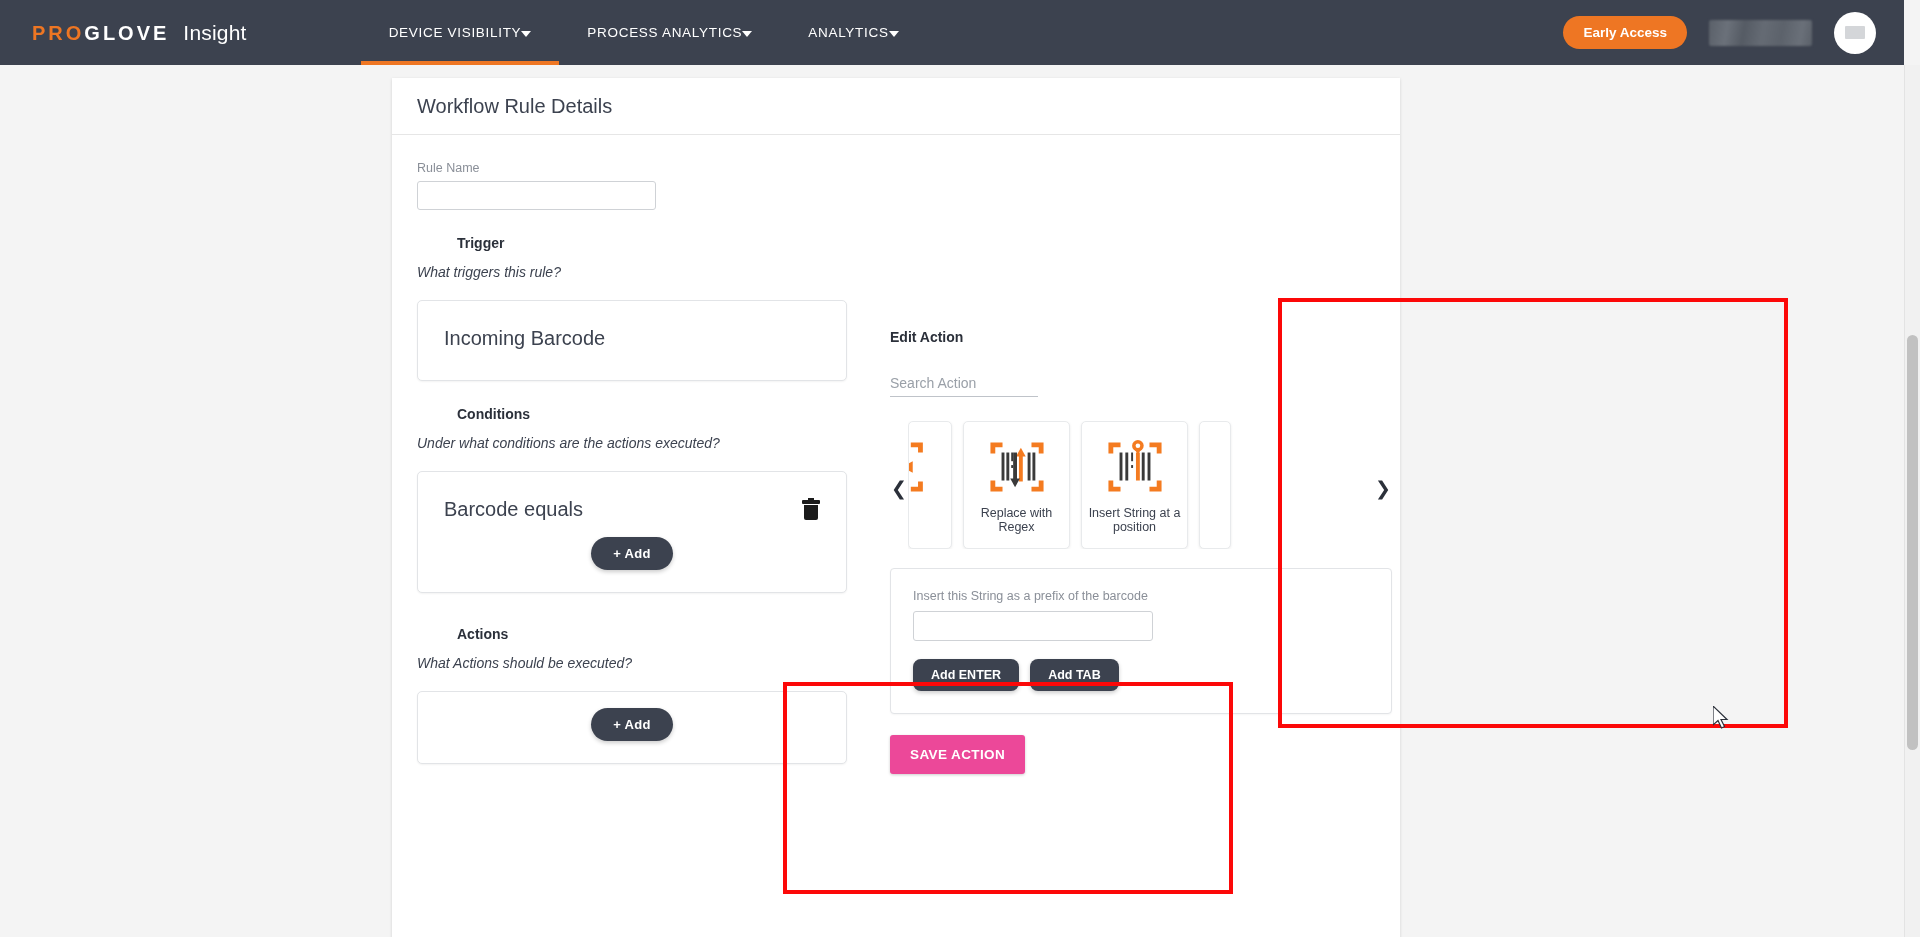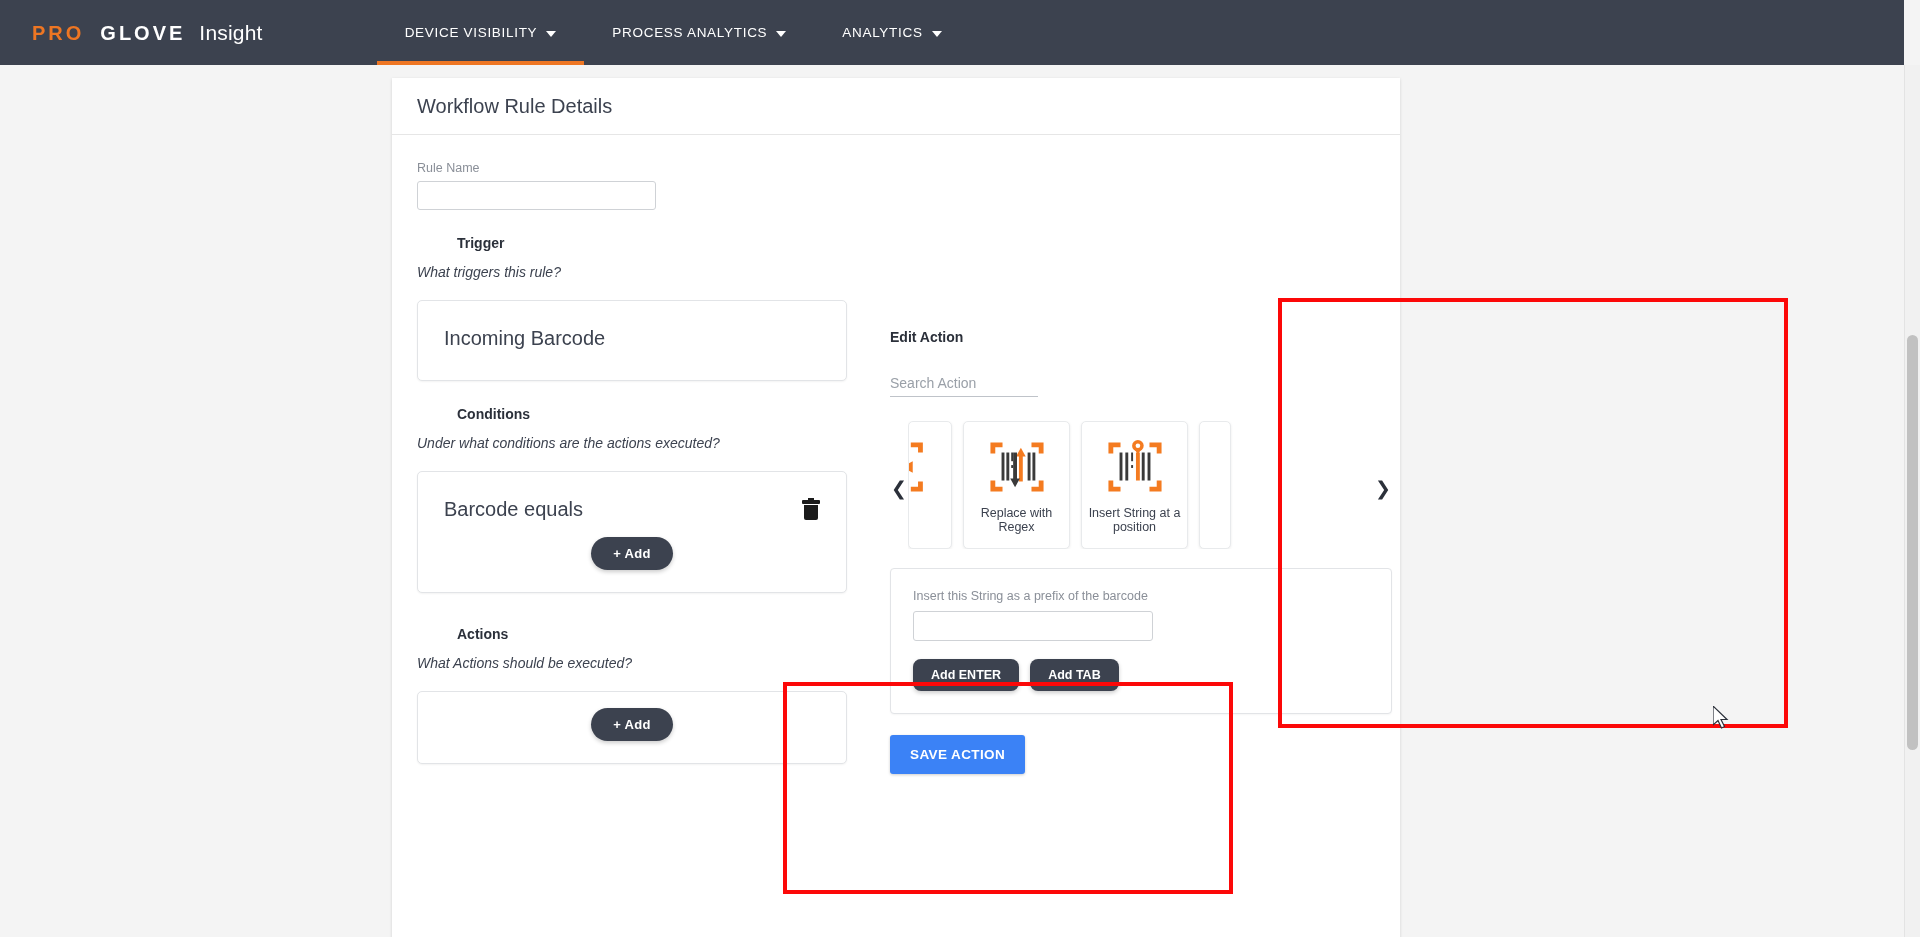--- a/index.html
+++ b/index.html
@@ -15,28 +15,28 @@
     position: absolute; top: 0; left: 0;
     width: 1904px; height: 65px;
     background: #3c424f;
     display: flex; align-items: center;
   }
   .brand {
     display: flex; align-items: baseline;
     margin-left: 32px;
   }
   .brand-pro { color: #ee7623; font-weight: bold; font-size: 20px; letter-spacing: 3px; }
-  .brand-glove { color: #ffffff; font-weight: bold; font-size: 20px; letter-spacing: 3px; margin-left: 16px; }
+  .brand-glove { color: #ffffff; font-weight: bold; font-size: 20px; letter-spacing: 3px; }
   .brand-insight { color: #ffffff; font-size: 21px; margin-left: 14px; letter-spacing: .2px; }
 
   .nav { display: flex; align-items: center; margin-left: 114px; height: 65px; }
   .nav-item {
     position: relative;
     height: 65px;
-    display: flex; align-items: center; gap: 9px;
+    display: flex; align-items: center; 
     padding: 0 28px;
     color: #ffffff;
     font-size: 13.5px;
     letter-spacing: .7px;
     cursor: pointer;
   }
   .nav-item.active::after {
     content: "";
     position: absolute; left: 0; right: 0; bottom: 0;
     height: 4px; background: #ee7623;
@@ -232,21 +232,21 @@
   }
   .kbd-row { margin-top: 18px; display: flex; gap: 11px; }
   .kbd-btn {
     background: #3c424f; color: #fff;
     border: none; border-radius: 8px;
     padding: 9px 18px; font-size: 12.5px; font-weight: bold;
     cursor: pointer; box-shadow: 0 2px 4px rgba(0,0,0,.2);
   }
   .save-action {
     margin-top: 21px;
-    background: #3b82f6; color: #fff;
+    background: #ec4899; color: #fff;
     border: none; border-radius: 3px;
     padding: 12px 20px;
     font-size: 13.5px; font-weight: bold; letter-spacing: .4px;
     cursor: pointer; box-shadow: 0 1px 3px rgba(0,0,0,.2);
   }
 
   
   .sb-track {
     position: absolute; right: 0; top: 65px;
     width: 16px; height: 872px;
@@ -281,20 +281,27 @@
     <div class="nav-item">
       <span>PROCESS ANALYTICS</span>
       <span class="chev"></span>
     </div>
     <div class="nav-item">
       <span>ANALYTICS</span>
       <span class="chev"></span>
     </div>
   </div>
 
+  <div class="topbar-right">
+    <button class="early-access">Early Access</button>
+    <div class="user-redact"></div>
+    <div class="avatar">
+      <div class="avatar-inner"></div>
+    </div>
+  </div>
 </div>
 
 <div class="page">
 
   <div class="main-card">
 
     <div class="card-header">
       <div class="card-title">Workflow Rule Details</div>
     </div>
 

